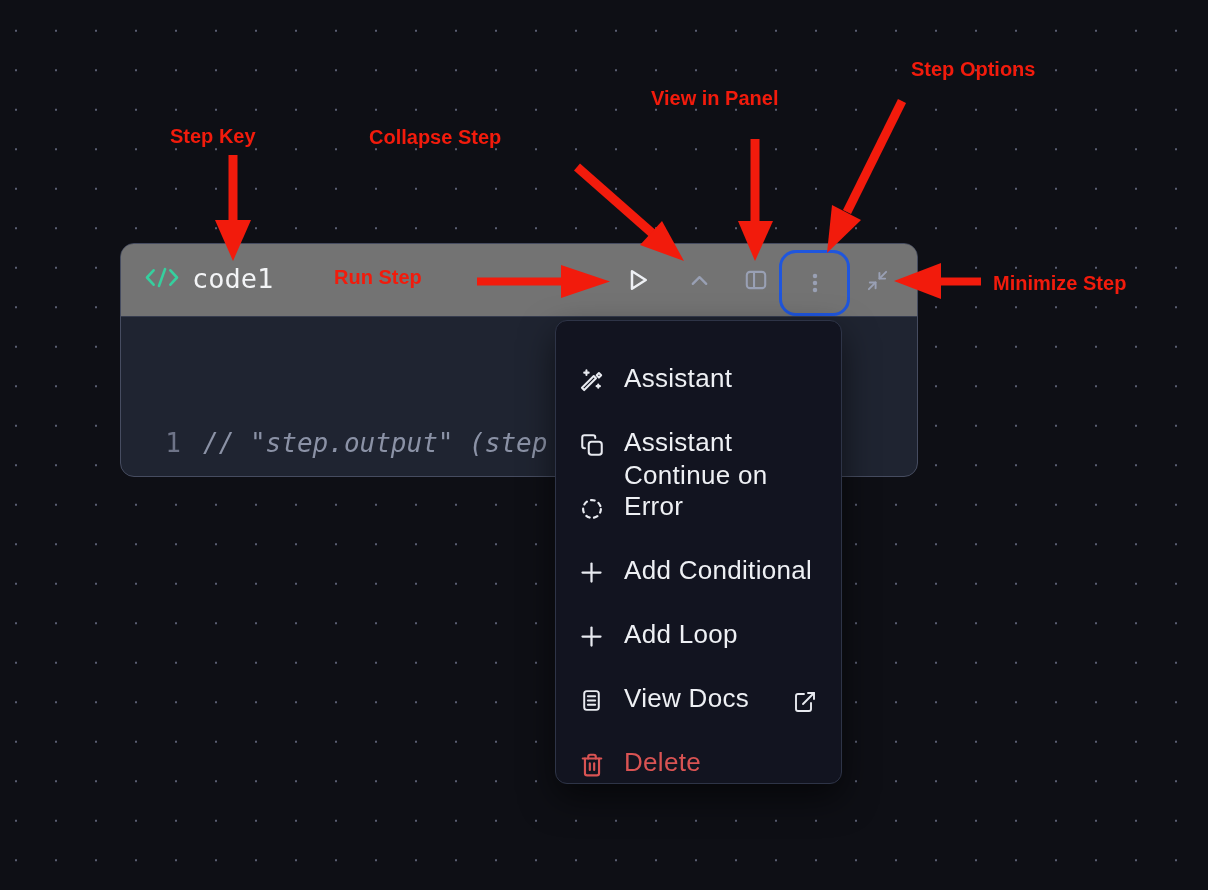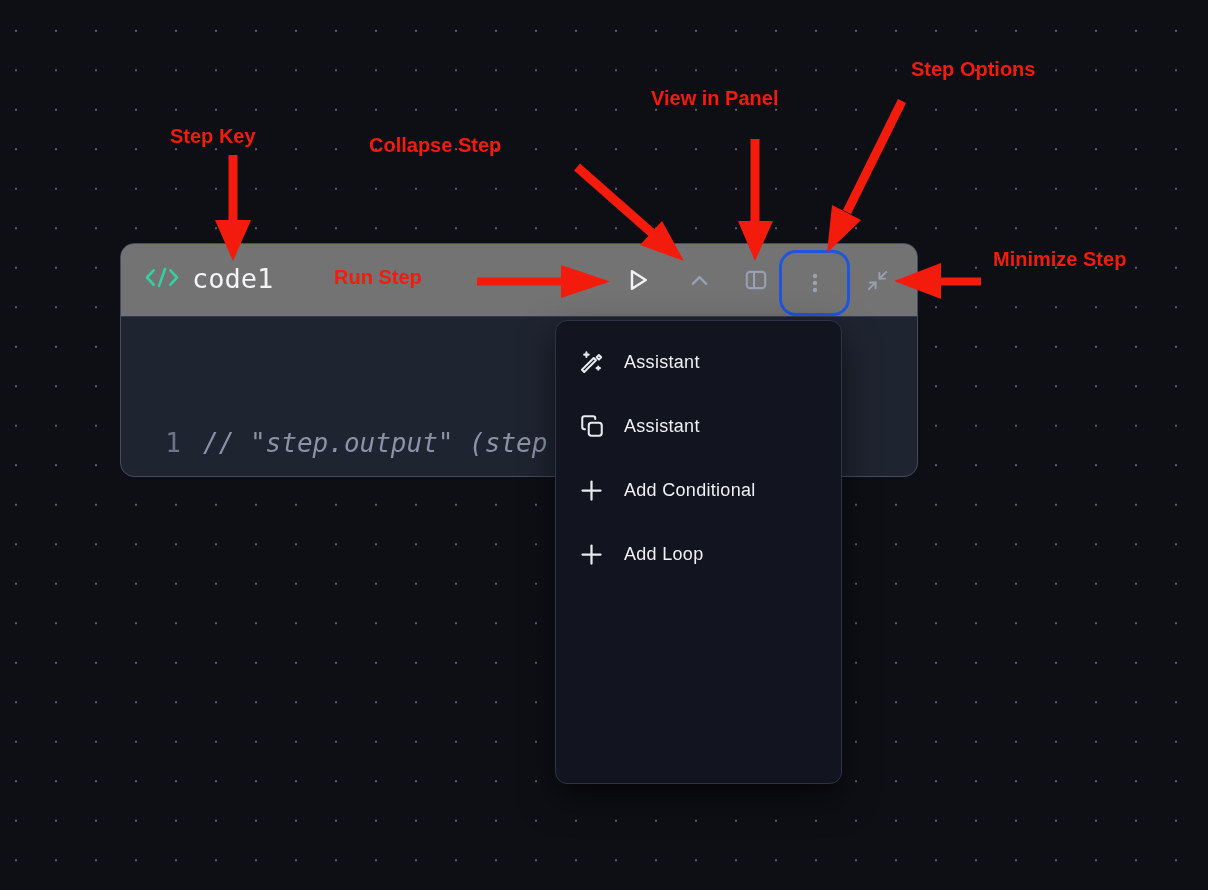--- a/index.html
+++ b/index.html
@@ -49,22 +49,22 @@
   .code-row{display:flex;}
   .ln{width:60px;text-align:right;padding-right:22px;color:#6e7488;flex:0 0 auto;}
   .tok-comment{color:#8b92a6;font-style:italic;}
   
   .menu{
     position:absolute;left:555px;top:320px;width:287px;height:464px;box-sizing:border-box;
     background:#121420;border:1.5px solid #2e3447;border-radius:12px;
     padding-top:9px;z-index:5;box-shadow:0 14px 34px rgba(0,0,0,.55);
   }
   .menu-item{
-    height:64px;display:flex;align-items:center;padding:0 24px 0 22px;cursor:pointer;
-    color:#eef0f4;font-size:18px;letter-spacing:.3px;
+    height:64px;display:flex;align-items:flex-end;padding:0 24px 0 22px;cursor:pointer;
+    color:#eef0f4;font-size:26px;letter-spacing:.3px;
   }
   .menu-item .mi-icon{width:27px;height:27px;flex:0 0 auto;margin-right:19px;display:flex;align-items:center;justify-content:center;color:#e8eaf0;}
   .menu-item.danger{color:#d95353;}
   .menu-item.danger .mi-icon{color:#d95353;}
   .mi-trailing{margin-left:auto;width:24px;height:24px;color:#e8eaf0;}
   
   .arrows{position:absolute;left:0;top:0;z-index:10;pointer-events:none;}
   .ann{
     position:absolute;z-index:11;color:#f21b0c;font-size:20px;font-weight:bold;
     white-space:nowrap;pointer-events:none;
@@ -164,20 +164,28 @@
     <div class="menu-item">
       <span class="mi-icon">
         <svg viewBox="0 0 24 24" width="26" height="26" fill="none" stroke="currentColor" stroke-width="1.9" stroke-linecap="round" stroke-linejoin="round">
           <rect x="9" y="9" width="12" height="12" rx="2.5"></rect>
           <path d="M5.5 15 H5 a2 2 0 0 1 -2,-2 V5 a2 2 0 0 1 2,-2 h8 a2 2 0 0 1 2,2 v0.5"></path>
         </svg>
       </span>
       <span>Assistant</span>
     </div>
 
+    <div class="menu-item">
+      <span class="mi-icon">
+        <svg viewBox="0 0 24 24" width="26" height="26" fill="none" stroke="currentColor" stroke-width="2" stroke-linecap="round">
+          <circle cx="12" cy="12" r="8.2" stroke-dasharray="3.4 4.1"></circle>
+        </svg>
+      </span>
+      <span>Continue on Error</span>
+    </div>
 
     <div class="menu-item">
       <span class="mi-icon">
         <svg viewBox="0 0 24 24" width="27" height="27" fill="none" stroke="currentColor" stroke-width="2" stroke-linecap="round">
           <line x1="12" y1="4" x2="12" y2="20"></line>
             <line x1="4" y1="12" x2="20" y2="12"></line>
         </svg>
       </span>
       <span>Add Conditional</span>
     </div>
@@ -185,21 +193,51 @@
     <div class="menu-item">
       <span class="mi-icon">
         <svg viewBox="0 0 24 24" width="27" height="27" fill="none" stroke="currentColor" stroke-width="2" stroke-linecap="round">
           <line x1="12" y1="4" x2="12" y2="20"></line>
             <line x1="4" y1="12" x2="20" y2="12"></line>
         </svg>
       </span>
       <span>Add Loop</span>
     </div>
 
-
+    <div class="menu-item">
+      <span class="mi-icon">
+        <svg viewBox="0 0 24 24" width="25" height="25" fill="none" stroke="currentColor" stroke-width="1.9" stroke-linecap="round" stroke-linejoin="round">
+          <rect x="5" y="3" width="14" height="18" rx="2.5"></rect>
+          <line x1="8.5" y1="8" x2="15.5" y2="8"></line>
+          <line x1="8.5" y1="12" x2="15.5" y2="12"></line>
+          <line x1="8.5" y1="16" x2="15.5" y2="16"></line>
+        </svg>
+      </span>
+      <span>View Docs</span>
+      <span class="mi-trailing">
+        <svg viewBox="0 0 24 24" width="24" height="24" fill="none" stroke="currentColor" stroke-width="1.9" stroke-linecap="round" stroke-linejoin="round">
+          <path d="M18 13v6a2 2 0 0 1-2 2H5a2 2 0 0 1-2-2V6a2 2 0 0 1 2-2h6"></path>
+          <path d="M15 3h6v6"></path>
+          <path d="M10 14 L21 3"></path>
+        </svg>
+      </span>
+    </div>
+
+    <div class="menu-item danger">
+      <span class="mi-icon">
+        <svg viewBox="0 0 24 24" width="26" height="26" fill="none" stroke="currentColor" stroke-width="2" stroke-linecap="round" stroke-linejoin="round">
+          <path d="M3.5 6 h17"></path>
+          <path d="M18.5 6 v13.5 a2 2 0 0 1 -2 2 h-9 a2 2 0 0 1 -2 -2 V6"></path>
+          <path d="M8.5 6 V4.5 a2 2 0 0 1 2 -2 h3 a2 2 0 0 1 2 2 V6"></path>
+          <line x1="10" y1="10.5" x2="10" y2="16.5"></line>
+          <line x1="14" y1="10.5" x2="14" y2="16.5"></line>
+        </svg>
+      </span>
+      <span>Delete</span>
+    </div>
   </div>
 
   <svg class="arrows" width="1208" height="890" viewBox="0 0 1208 890">
     <g fill="#f21b0c">
       <rect x="228.5" y="155" width="9" height="68"></rect>
       <polygon points="215,220 251,220 233,261"></polygon>
     </g>
     <g fill="#f21b0c" stroke="none">
       <rect x="477" y="277.5" width="86" height="8"></rect>
       <polygon points="561,265 561,298 610,281.5"></polygon>
@@ -217,18 +255,18 @@
       <polygon points="832,205 861,220 827,253"></polygon>
     </g>
     <g fill="#f21b0c">
       <rect x="939" y="277.5" width="42" height="8"></rect>
       <polygon points="894,281 941,263 941,299"></polygon>
     </g>
   </svg>
 
   <div class="ann" style="left:170px;top:125px;">Step Key</div>
   <div class="ann" style="left:334px;top:250px;margin-top:16px;">Run Step</div>
-  <div class="ann" style="left:369px;top:134px;">Collapse Step</div>
+  <div class="ann" style="left:369px;top:126px;">Collapse Step</div>
   <div class="ann" style="left:651px;top:87px;">View in Panel</div>
   <div class="ann" style="left:911px;top:58px;">Step Options</div>
-  <div class="ann" style="left:993px;top:248px;">Minimize Step</div>
+  <div class="ann" style="left:993px;top:272px;">Minimize Step</div>
 
 </div>
 
 </body></html>

